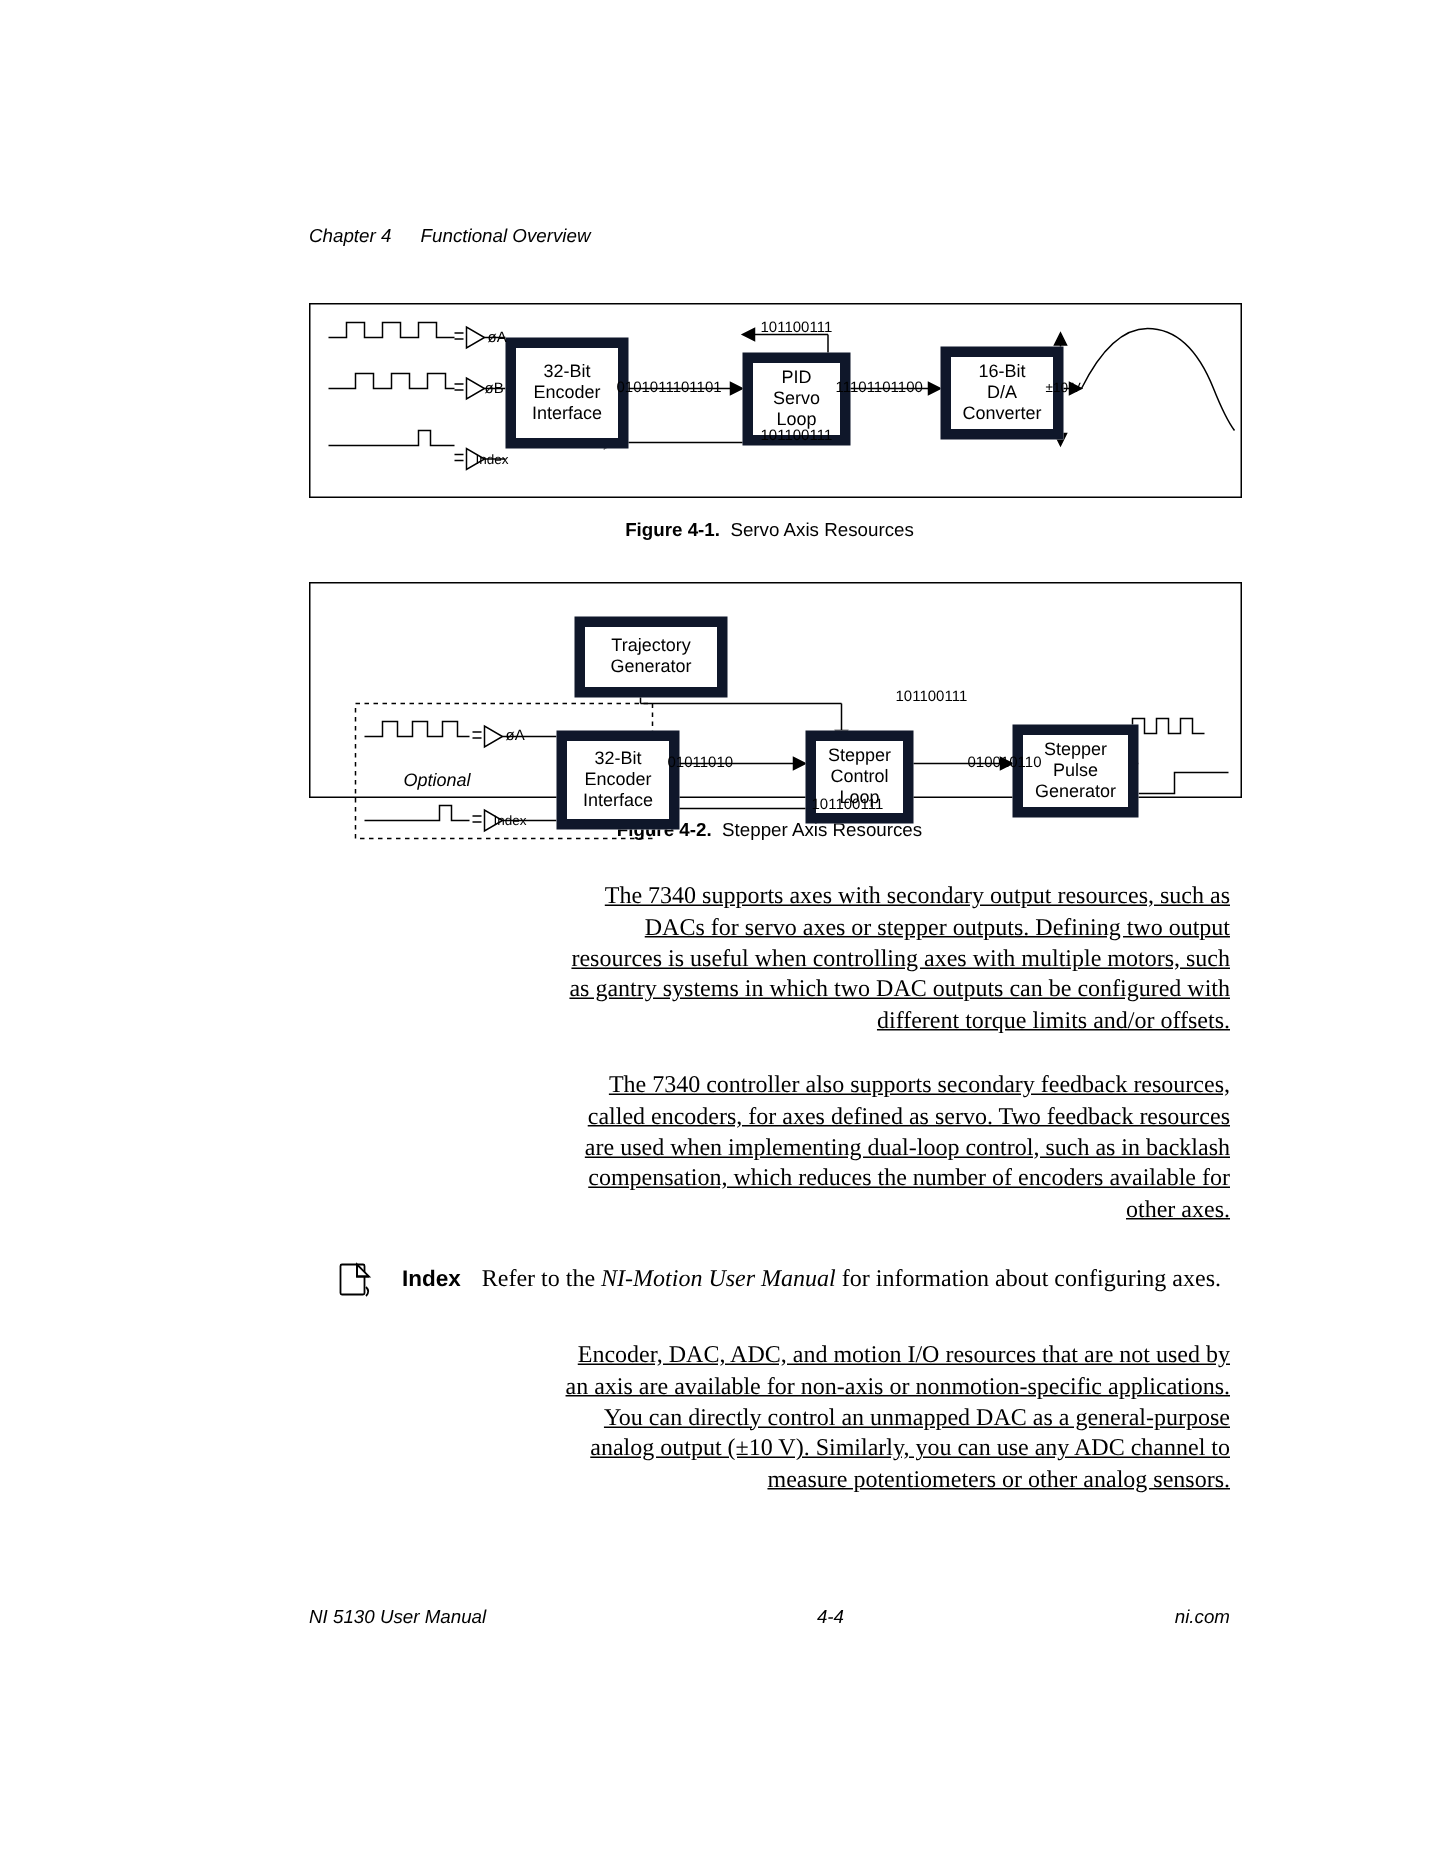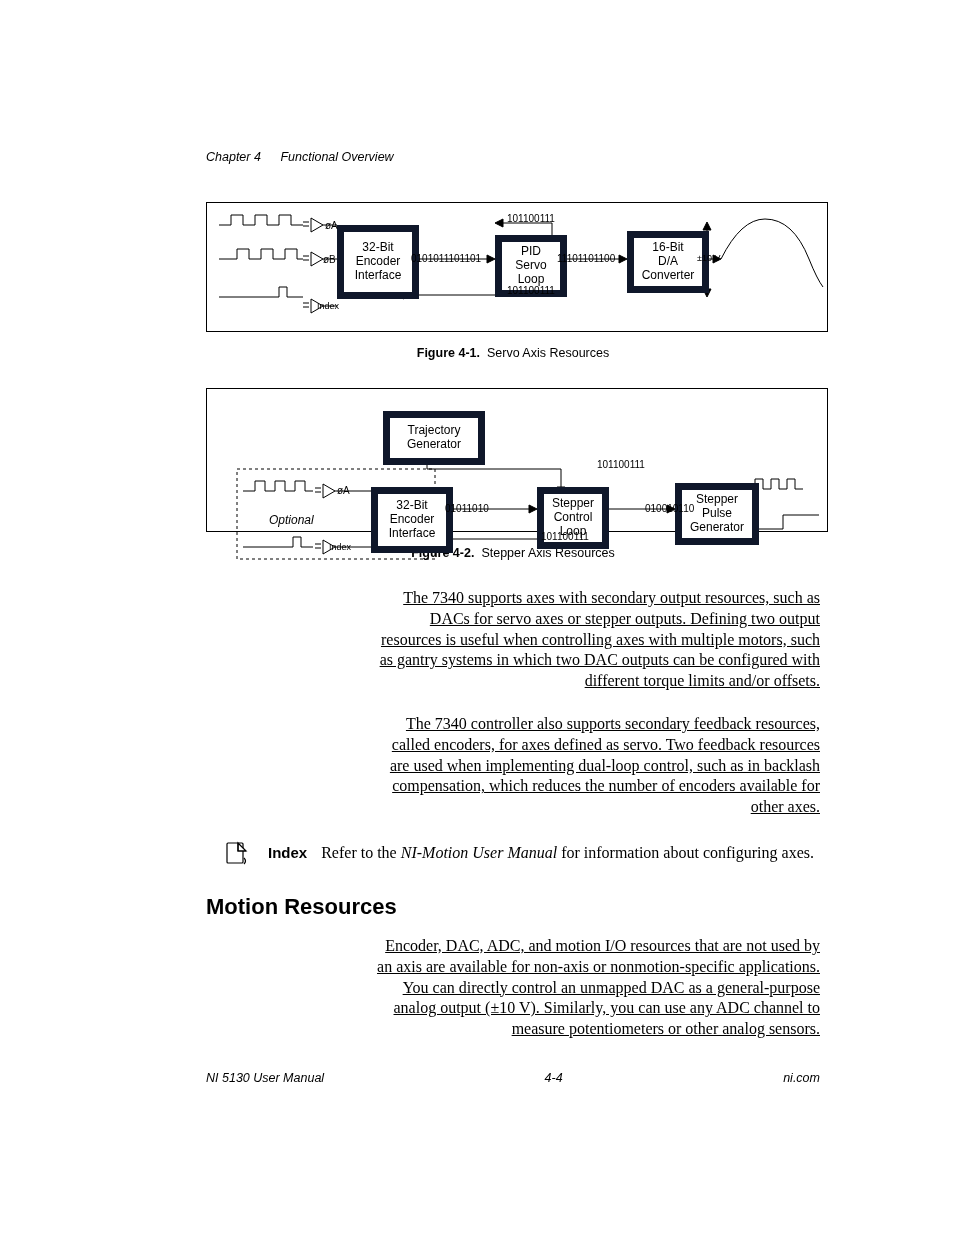--- a/index.html
+++ b/index.html
@@ -265,21 +265,20 @@
           <path d="M20 18 q3 3 0 6"></path>
         </g>
       </svg>
     </div>
     <div class="note-text">
       <b>Index</b>
       <span>Refer to the </span><i>NI-Motion User Manual</i><span> for information about configuring axes.</span>
     </div>
   </div>
 
-  <div class="section-heading">Motion Resources</div>
 
   <div class="body-text">Encoder, DAC, ADC, and motion I/O resources that are not used by an axis are available for non-axis or nonmotion-specific applications. You can directly control an unmapped DAC as a general-purpose analog output (±10 V). Similarly, you can use any ADC channel to measure potentiometers or other analog sensors.</div>
 
   <div class="footer">
     <span>NI 5130 User Manual</span>
     <span>4-4</span>
     <span>ni.com</span>
   </div>
 
 </div>

